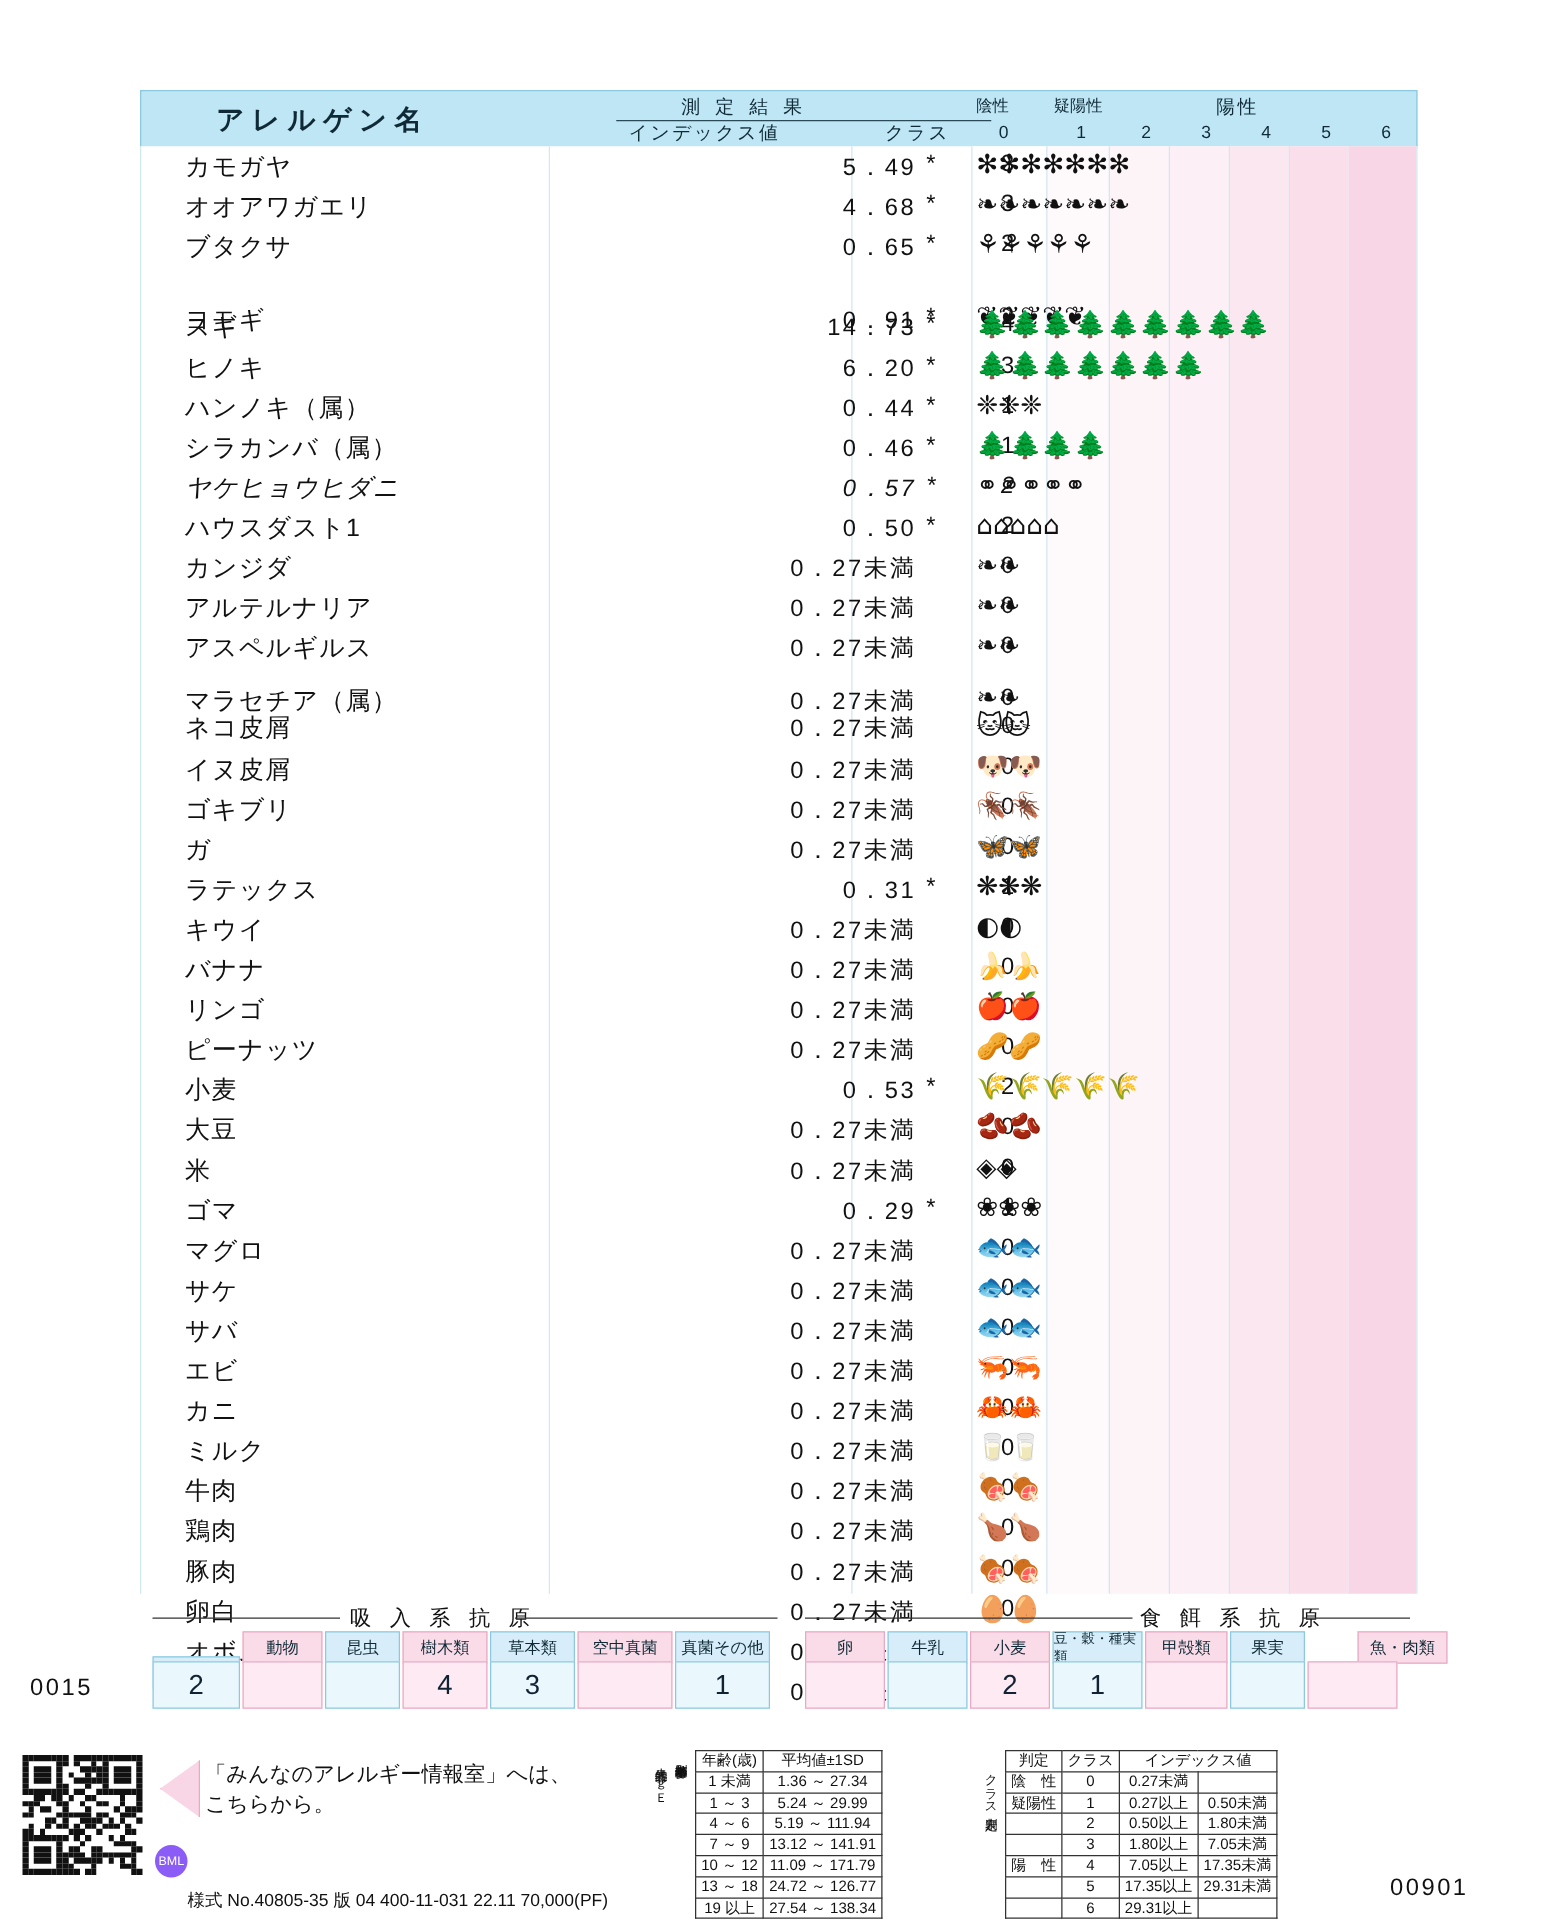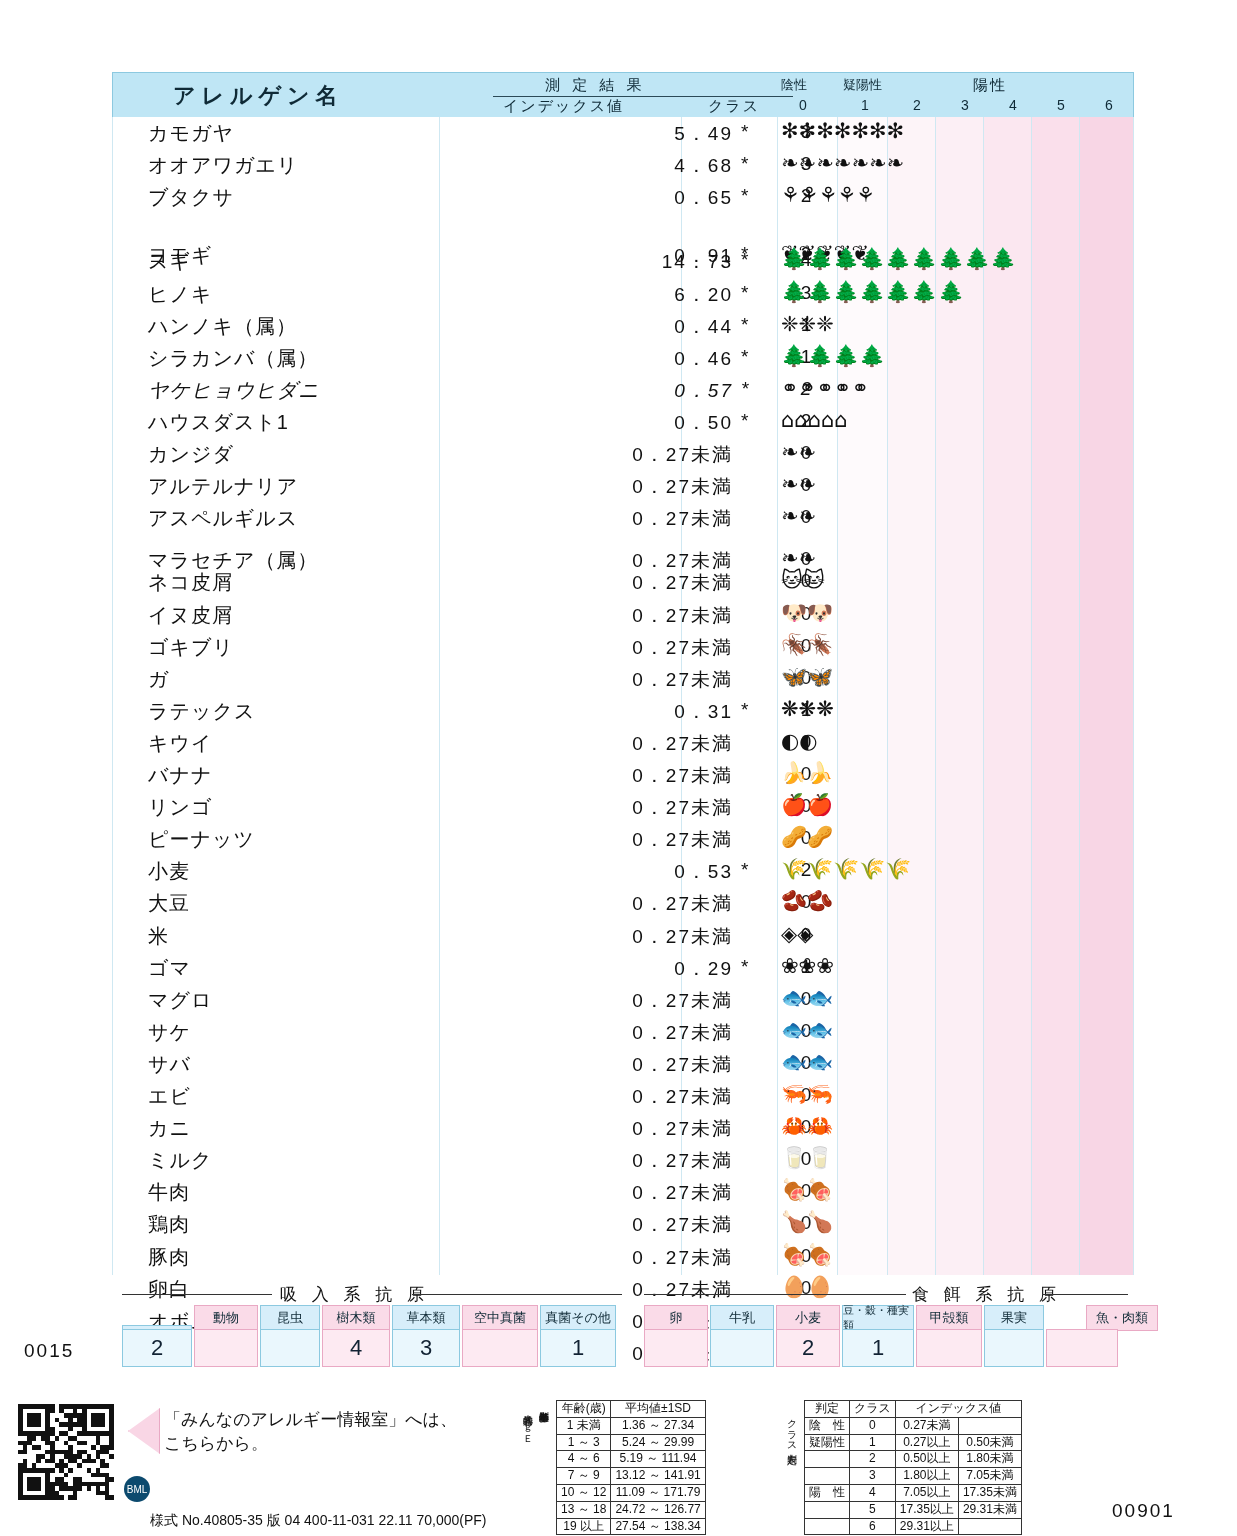--- a/index.html
+++ b/index.html
@@ -71,21 +71,21 @@
   
   .qr{position:absolute;left:18px;top:1404px;width:96px;height:96px;}
   .qr i{position:absolute;background:#111;}
   .arrow{position:absolute;left:128px;top:1408px;width:30px;height:44px;
          background:#f9d6e5;border:1px solid #e9a9c4;
          clip-path:polygon(100% 0,100% 100%,0 50%);}
   .ftxt1{position:absolute;left:164px;top:1408px;font-size:17px;color:#111;}
   .ftxt2{position:absolute;left:164px;top:1432px;font-size:17px;color:#111;}
   .bml{position:absolute;left:160px;top:1470px;font-size:26px;font-weight:bold;letter-spacing:2px;color:#111;}
   .bmlmark{position:absolute;left:124px;top:1476px;width:26px;height:26px;border-radius:50%;
-           background:#0c4a6e;color:#fff;font-size:10px;display:flex;align-items:center;justify-content:center;}
+           background:#8b5cf6;color:#fff;font-size:10px;display:flex;align-items:center;justify-content:center;}
   .form{position:absolute;left:150px;top:1512px;font-size:14px;color:#111;}
   .pagenum{position:absolute;left:1112px;top:1500px;font-size:19px;letter-spacing:2px;color:#111;}
 
   
   .reftbl{position:absolute;font-size:12px;color:#111;border-collapse:collapse;}
   .reftbl td{border:1px solid #333;padding:1px 4px;text-align:center;line-height:1.15;}
   .vlabel{position:absolute;font-size:10px;line-height:1.05;writing-mode:vertical-rl;text-orientation:upright;color:#111;}
 </style>
 </head>
 <body>

